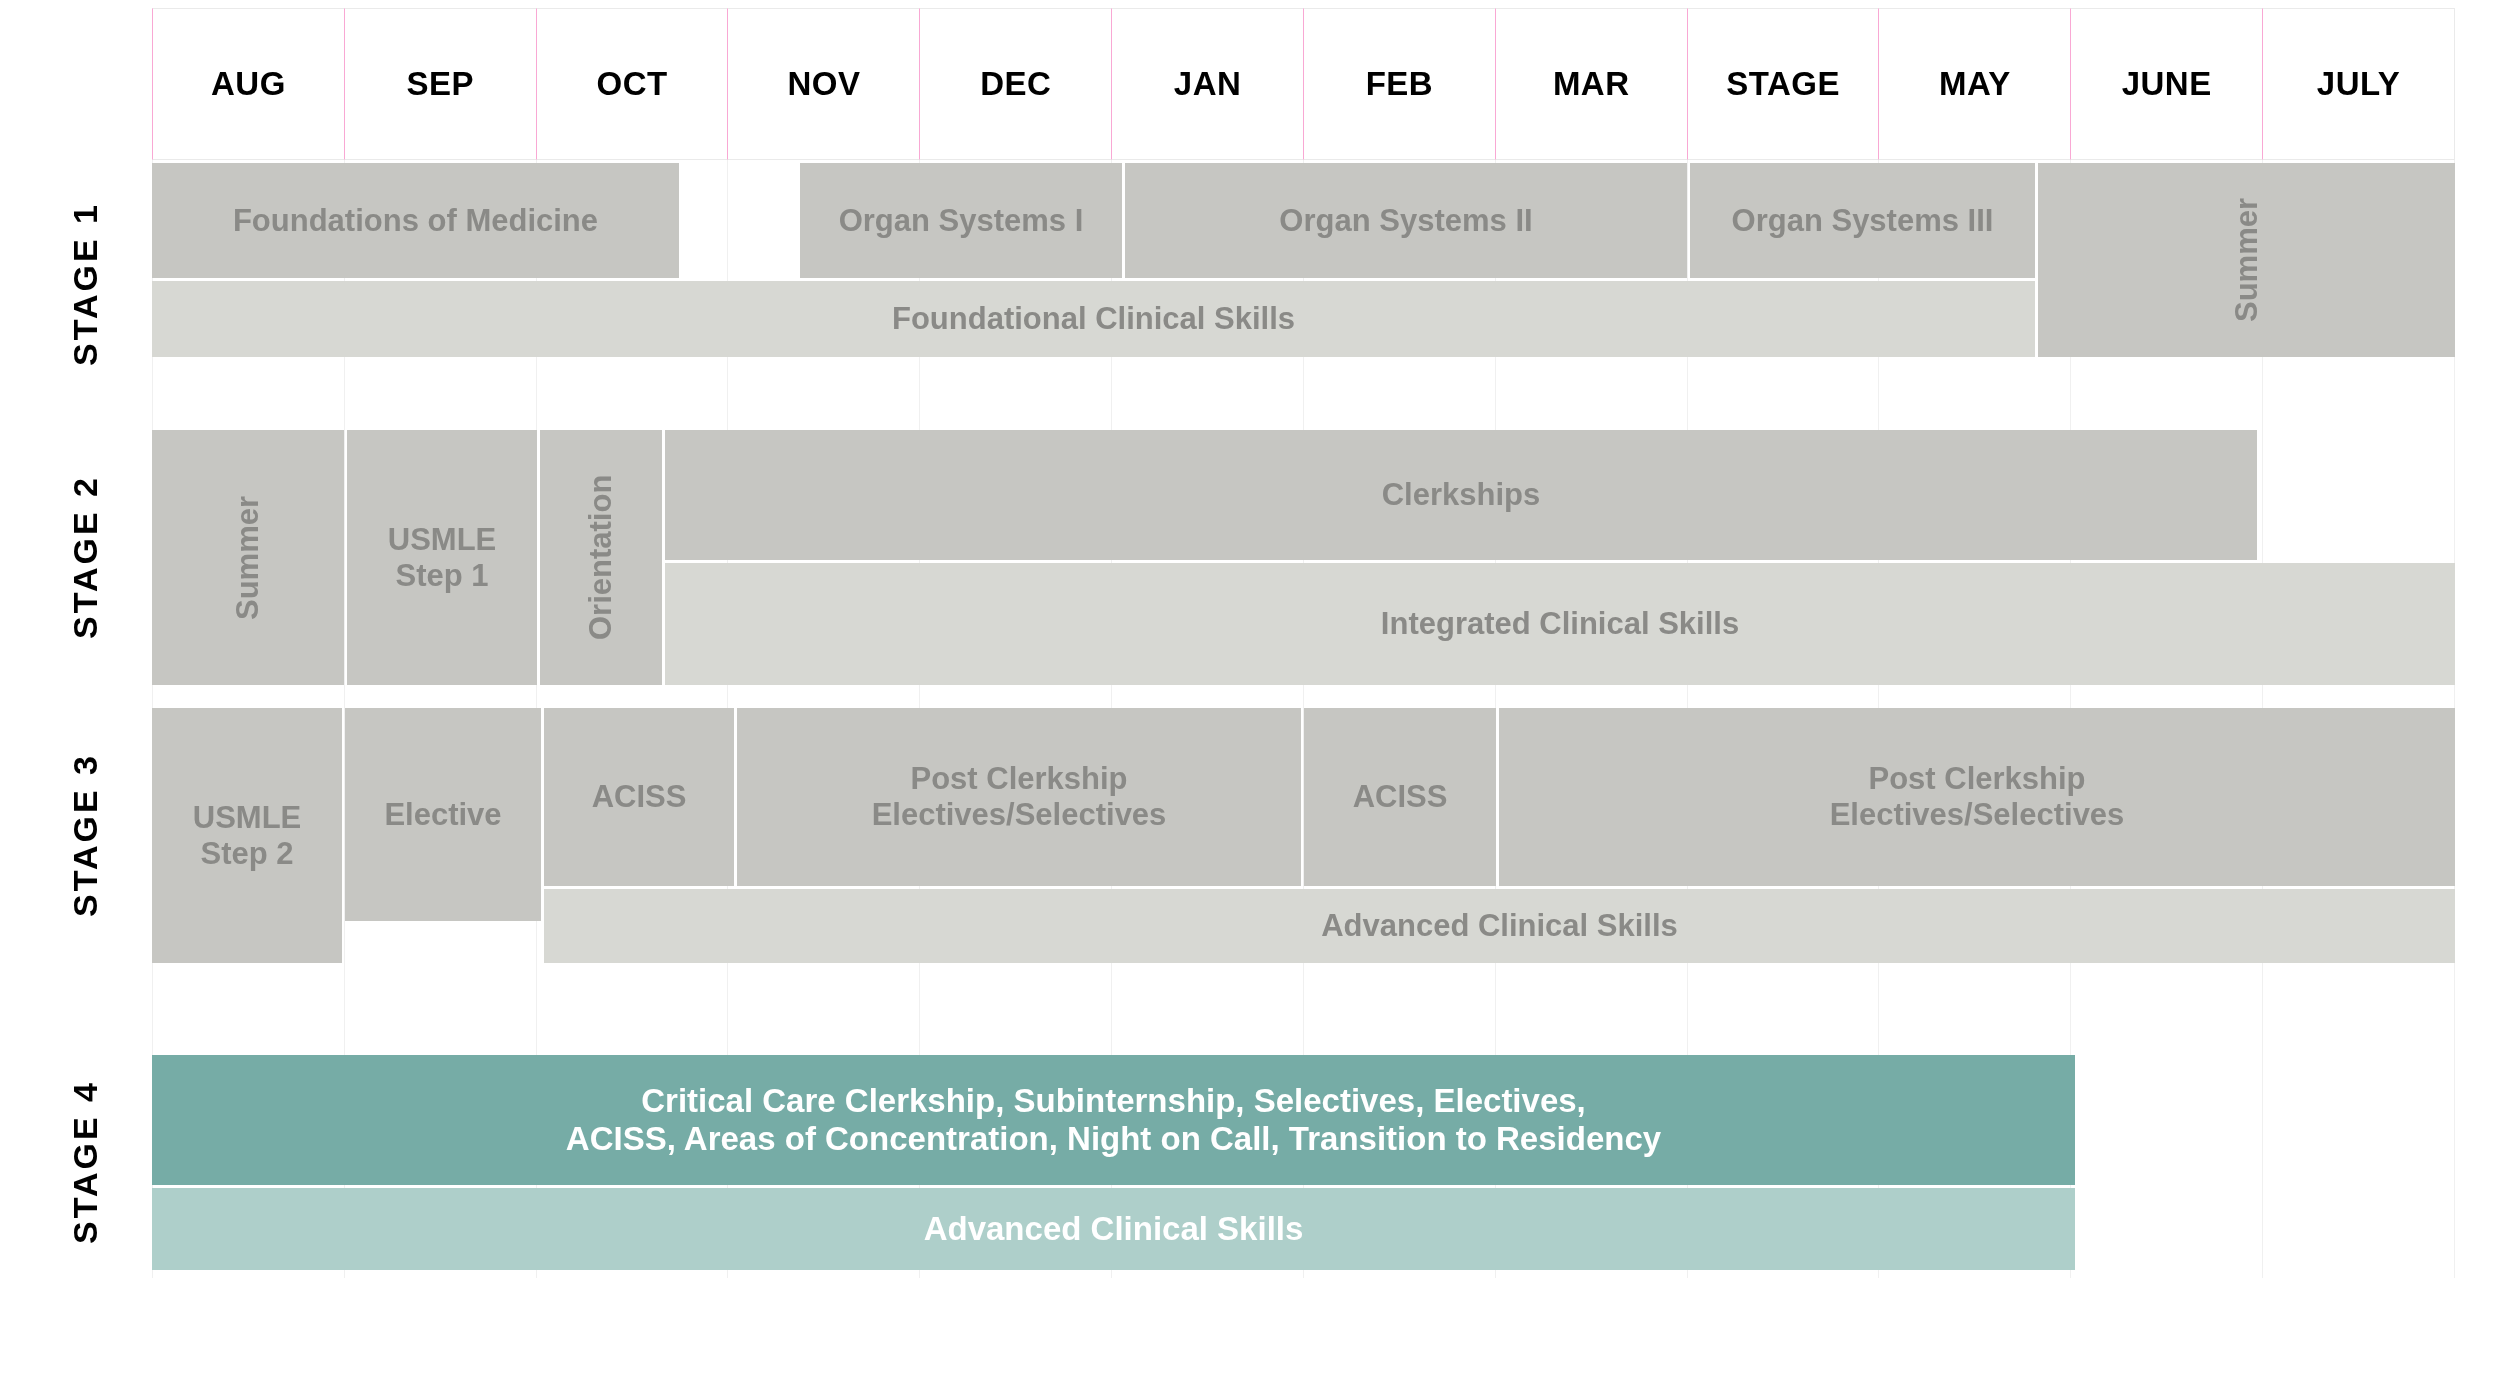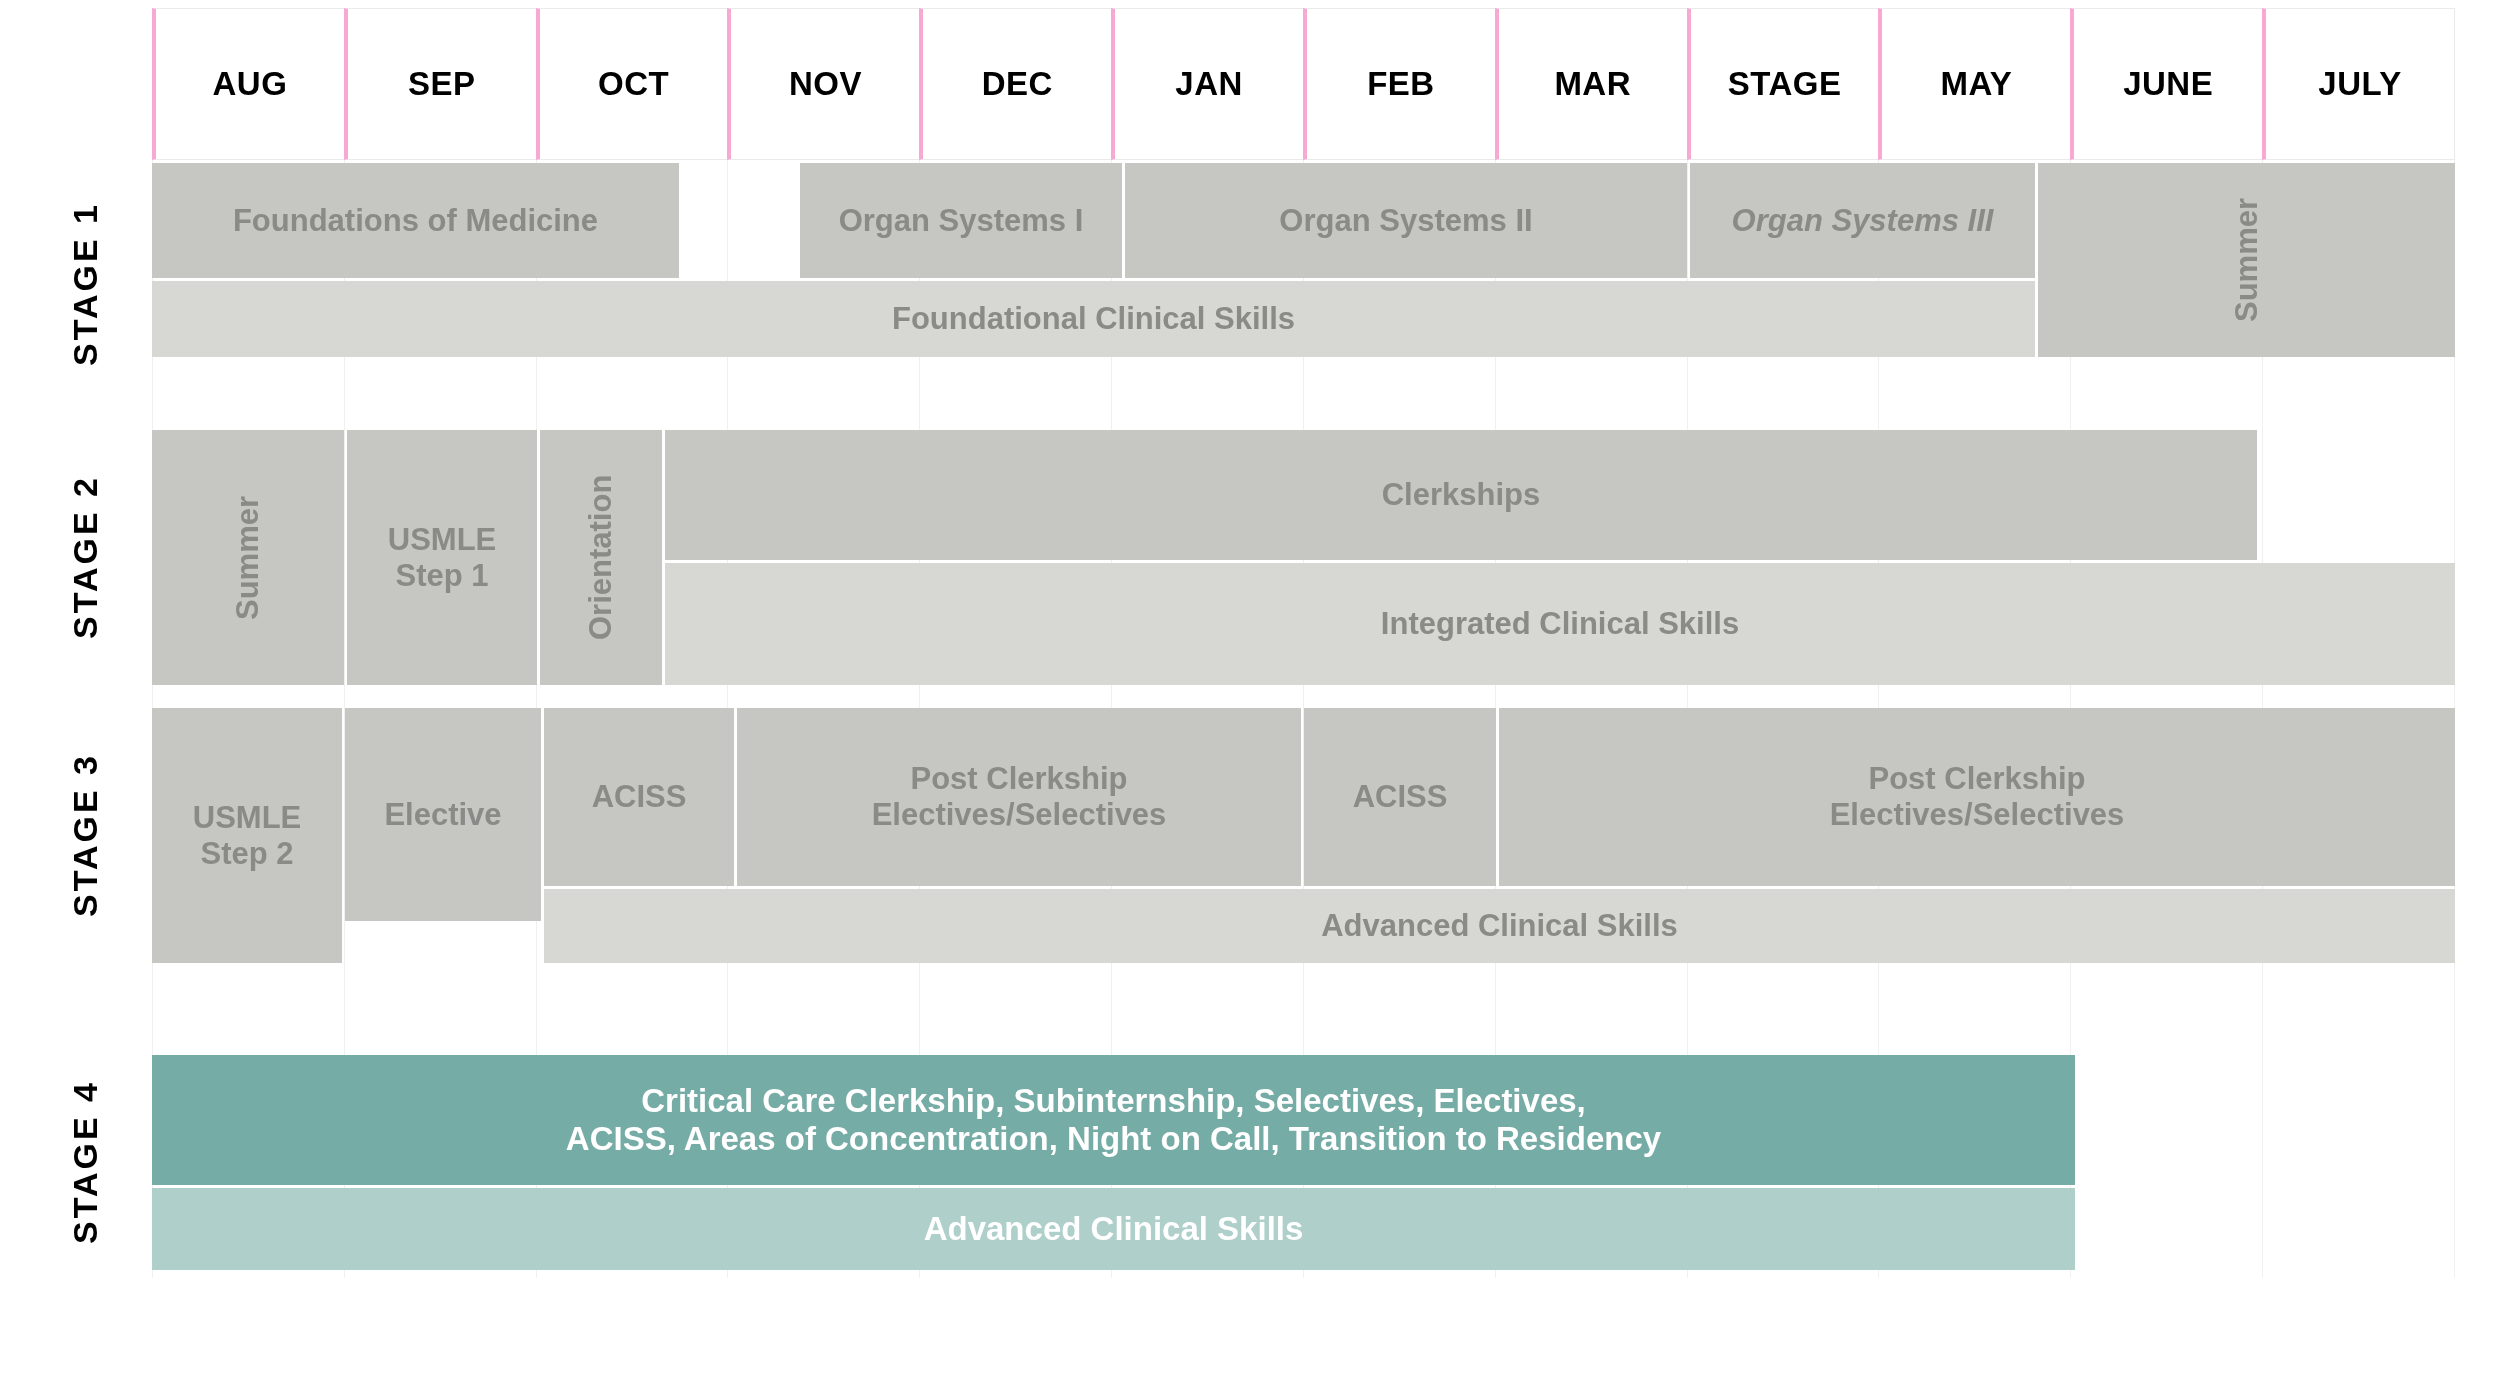--- a/index.html
+++ b/index.html
@@ -18,21 +18,21 @@
 
   
   .months {
     position: absolute;
     left: 152px; top: 8px;
     width: 2303px; height: 152px;
     display: flex;
   }
   .month-cell {
     flex: 1 1 0;
-    border-left: 4px solid #f9a8d4;
+    border-left: 1px solid #f9a8d4;
     border-top: 1px solid #eaeaea;
     border-bottom: 1px solid #eaeaea;
     display: flex;
     align-items: center;
     justify-content: center;
     font-size: 33px;
     font-weight: bold;
     letter-spacing: 0.5px;
     color: #000000;
     background: #ffffff;
@@ -129,21 +129,21 @@
     <div class="month-cell">JULY</div>
   </div>
 
   <div class="stage-row" style="top:163px; height:242px;">
     <div class="stage-label" style="top:0; height:242px;">STAGE 1</div>
     <div class="track" style="top:0; height:242px;">
 
       <div class="seg dark" style="left:0px;    top:0px;  width:527px; height:115px;">Foundations of Medicine</div>
       <div class="seg dark" style="left:648px;  top:0px;  width:322px; height:115px;">Organ Systems I</div>
       <div class="seg dark" style="left:973px;  top:0px;  width:562px; height:115px;">Organ Systems II</div>
-      <div class="seg dark" style="left:1538px; top:0px;  width:345px; height:115px;font-style:italic;">Organ Systems III</div>
+      <div class="seg dark" style="left:1538px; top:0px;  width:345px; height:115px;">Organ Systems III</div>
 
       <div class="seg light" style="left:0px; top:118px; width:1883px; height:76px;">Foundational Clinical Skills</div>
 
       <div class="seg dark vert" style="left:1886px; top:0px; width:417px; height:194px;">Summer</div>
     </div>
   </div>
 
   <div class="stage-row" style="top:430px; height:255px;">
     <div class="stage-label" style="top:0; height:255px;">STAGE 2</div>
     <div class="track" style="top:0; height:255px;">

